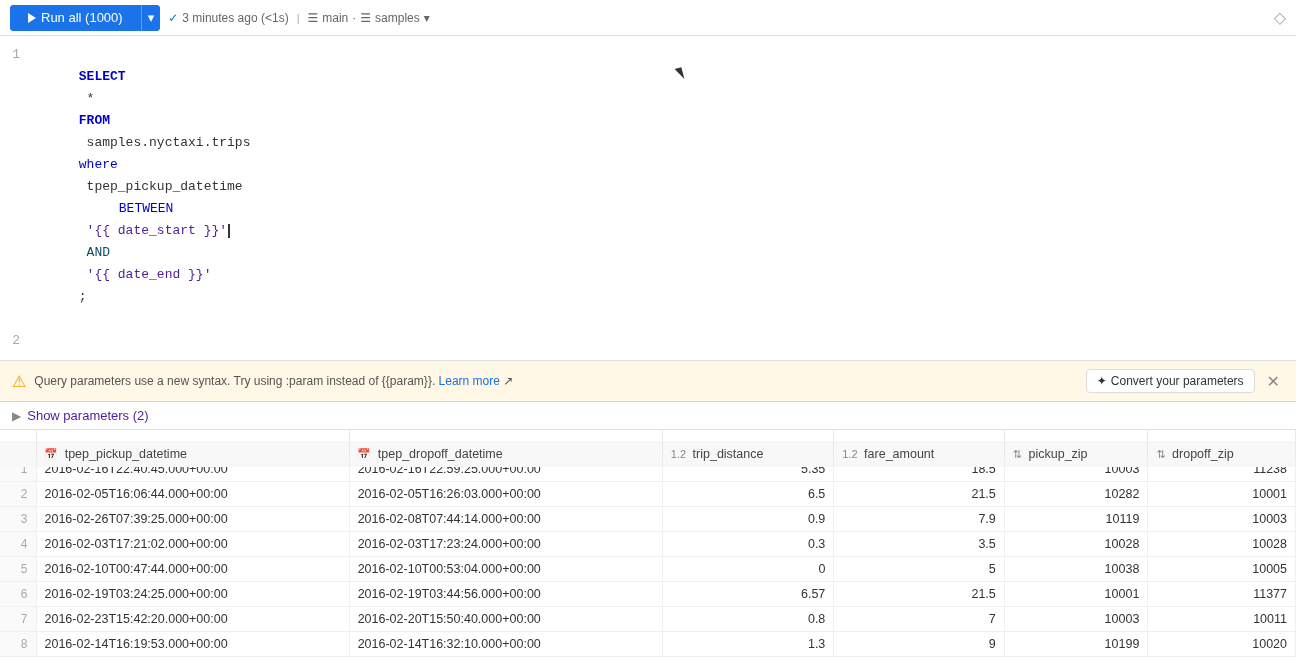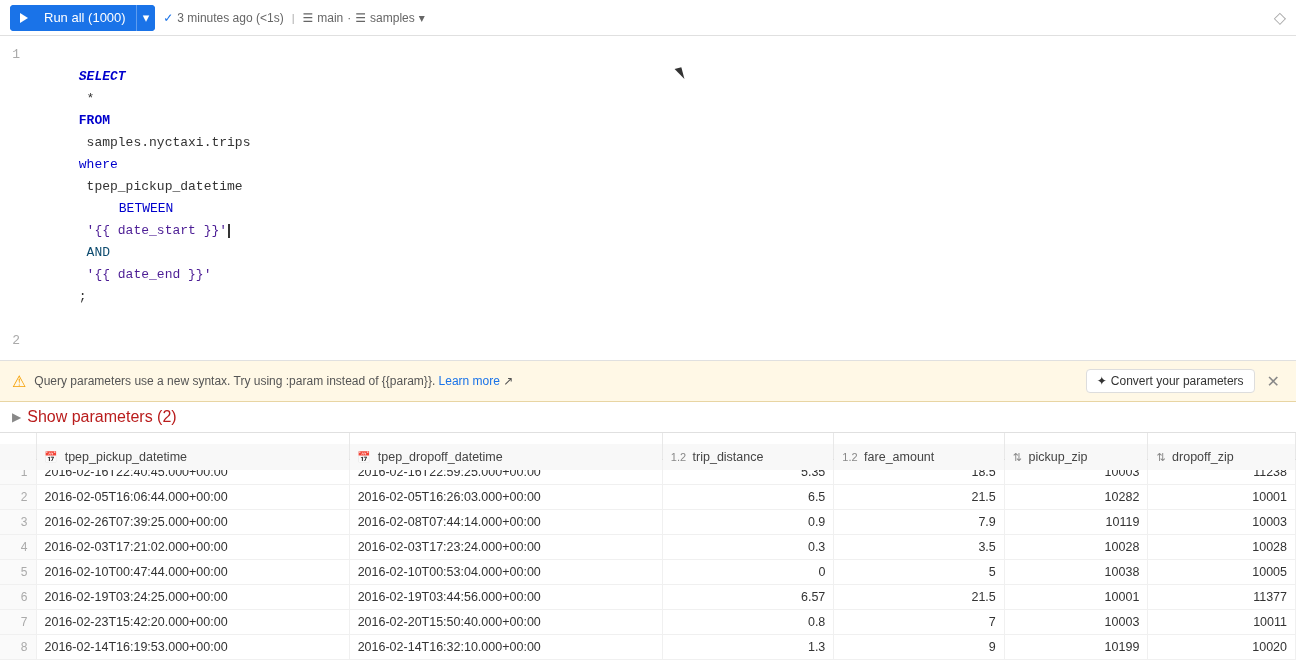--- a/index.html
+++ b/index.html
@@ -9,21 +9,21 @@
     .toolbar {
       display: flex; align-items: center; padding: 6px 10px; border-bottom: 1px solid #e0e0e0;
       gap: 8px; background: #fff; height: 36px;
     }
     .run-btn {
       display: flex; align-items: center; gap: 0; background: #1a73e8; color: #fff;
       border: none; border-radius: 4px; cursor: pointer; font-size: 13px; height: 26px;
       overflow: hidden;
     }
     .run-btn-main {
-      display: flex; align-items: center; gap: 16px; padding: 0 10px; height: 100%;
+      display: flex; align-items: center; gap: 5px; padding: 0 18px; height: 100%;
       background: #1a73e8;
     }
     .run-btn-arrow {
       border-left: 1px solid rgba(255,255,255,0.3); padding: 0 6px; height: 100%;
       display: flex; align-items: center; background: #1a73e8; cursor: pointer;
     }
     .play-icon { width: 0; height: 0; border-top: 5px solid transparent; border-bottom: 5px solid transparent; border-left: 8px solid #fff; display: inline-block; }
     .toolbar-sep { color: #aaa; font-size: 11px; }
     .toolbar-meta { color: #666; font-size: 12px; display: flex; align-items: center; gap: 4px; }
     .toolbar-meta .check { color: #1a73e8; }
@@ -31,21 +31,21 @@
     .diamond-icon { color: #aaa; font-size: 16px; }
 
     
     .editor {
       background: #fff; padding: 8px 0; font-family: 'Courier New', monospace; font-size: 13px;
       min-height: 260px; border-bottom: 1px solid #e0e0e0; position: relative;
     }
     .editor-line { display: flex; align-items: flex-start; padding: 0 8px; line-height: 22px; }
     .line-num { color: #aaa; width: 24px; text-align: right; padding-right: 12px; user-select: none; flex-shrink: 0; }
     .line-content { flex: 1; white-space: pre; }
-    .kw-select { color: #0000cc; font-weight: bold; font-style: italic; }
+    .kw-select { color: #0000cc; font-weight: bold; }
     .kw-from { color: #0000cc; font-weight: bold; }
     .kw-where { color: #0000cc; }
     .kw-between { color: #0000cc; margin-left: 40px; }
     .kw-and { color: #0c4a6e; }
     .str-val { color: #4c1d95; }
     .cursor { display: inline-block; width: 2px; height: 14px; background: #333; vertical-align: middle; margin-left: 1px; animation: blink 1s step-end infinite; }
     @keyframes blink { 50% { opacity: 0; } }
     .mouse-cursor {
       position: absolute; top: 32px; left: 676px; width: 0; height: 0;
       border-left: 7px solid transparent; border-right: 0px solid transparent;
@@ -66,21 +66,21 @@
       font-size: 12px; color: #333; white-space: nowrap;
     }
     .close-warning { background: none; border: none; cursor: pointer; color: #888; font-size: 16px; padding: 0 4px; }
 
     
     .show-params {
       padding: 6px 12px; display: flex; align-items: center; gap: 6px;
       border-bottom: 1px solid #e0e0e0; background: #fff; cursor: pointer;
     }
     .show-params .chevron { color: #888; font-size: 12px; }
-    .show-params-text { font-size: 16px; color: #b91c1c; }
+    .show-params-text { font-size: 13px; color: #4c1d95; }
 
     
     .results { display: flex; flex-direction: column; height: calc(100vh - 340px); }
 
     
     .tabs-bar {
       display: flex; align-items: center; border-bottom: 1px solid #e0e0e0;
       padding: 0 8px; background: #fff; height: 36px;
     }
     .tab {

